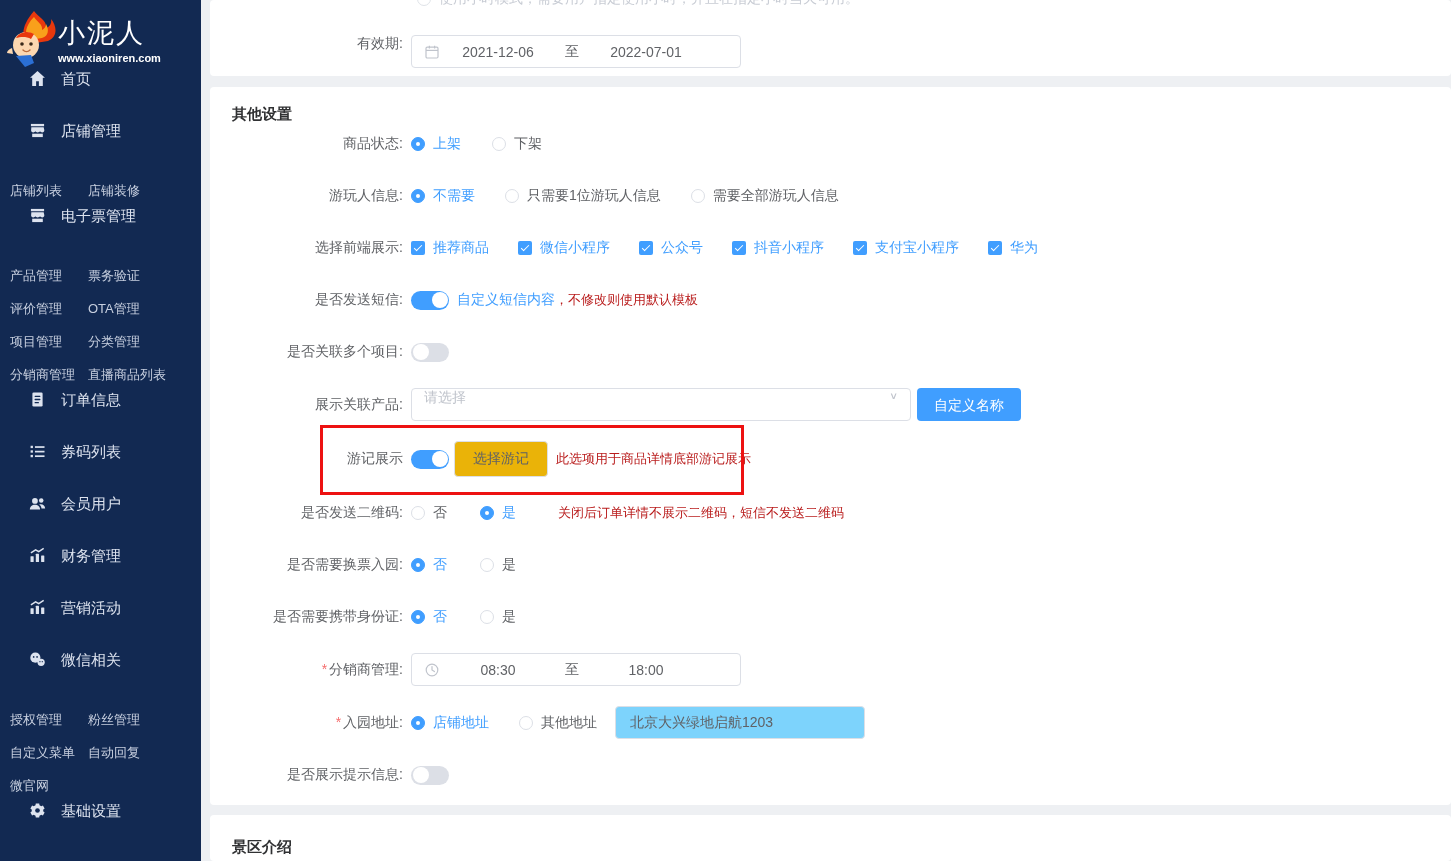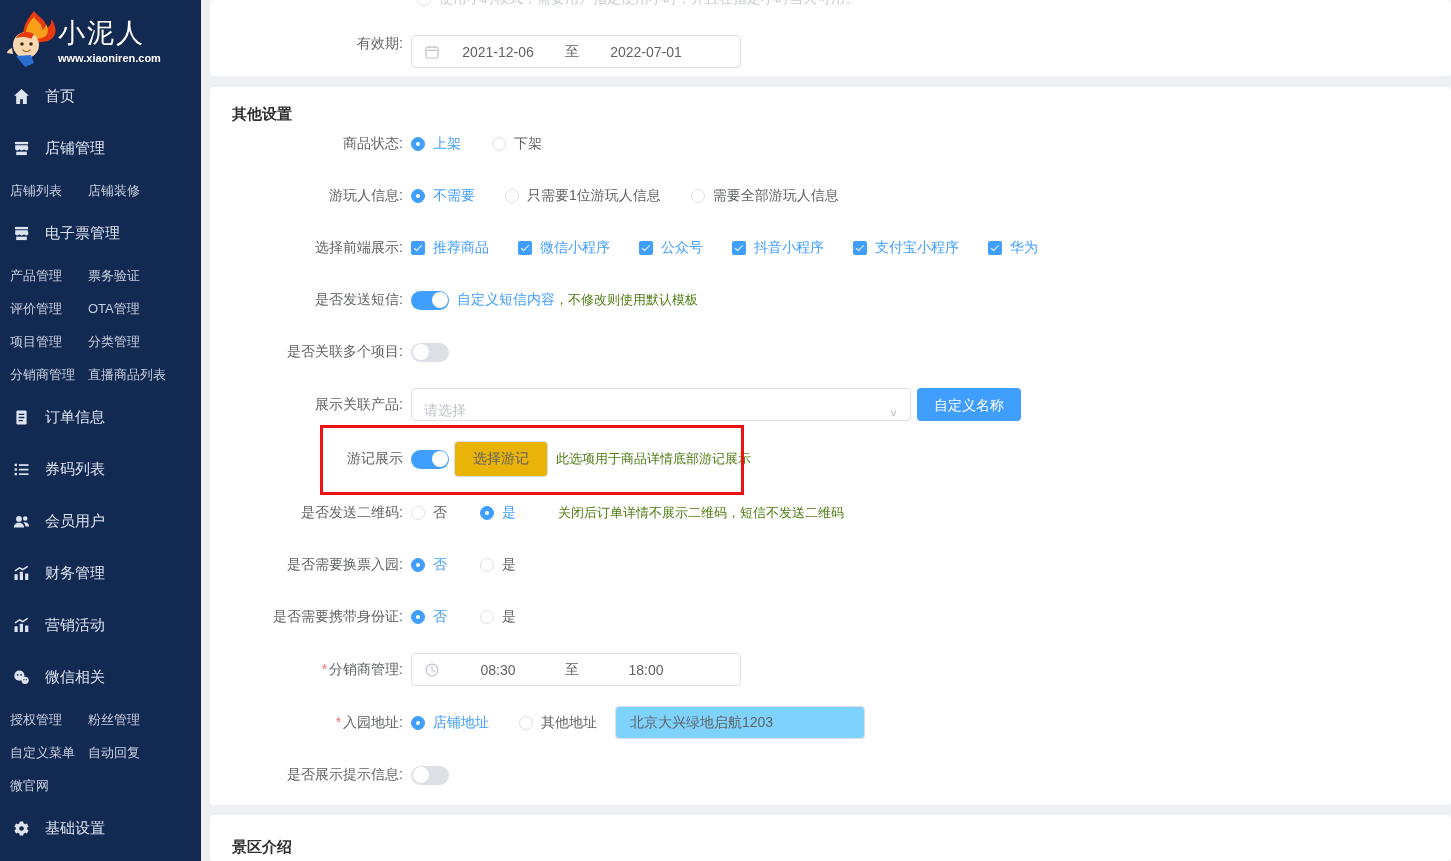--- a/index.html
+++ b/index.html
@@ -5,21 +5,21 @@
   * { margin:0; padding:0; box-sizing:border-box; }
   html,body { width:1451px; height:861px; overflow:hidden; }
   body { font-family:"Liberation Sans","DejaVu Sans",sans-serif; display:flex; background:#eef0f3; font-size:14px; color:#606266; }
 
   
   .sidebar { width:201px; height:861px; background:#122952; color:#dde3ef; flex-shrink:0; overflow:hidden; }
   .brand { height:70px; display:flex; align-items:center; padding:8px 6px 0 4px; }
   .brand-txt { margin-left:2px; }
   .brand-name { font-size:27px; color:#ffffff; letter-spacing:2px; }
   .brand-url { font-size:11px; font-weight:bold; color:#ffffff; margin-top:1px; }
-  .mi { height:52px; display:flex; align-items:center; gap:15px; padding-left:13px; font-size:15px; cursor:pointer; }
+  .mi { height:52px; display:flex; align-items:flex-start; gap:15px; padding-left:29px; font-size:15px; cursor:pointer; }
   .mi .ico { width:17px; height:17px; display:inline-flex; }
   .sub { display:grid; grid-template-columns:78px auto; padding-left:10px; font-size:13px; color:#c7cfdf; }
   .sub span { height:33px; display:flex; align-items:center; cursor:pointer; white-space:nowrap; }
 
   
   .main { flex:1; padding-left:9px; display:flex; flex-direction:column; }
   .card { background:#ffffff; border-radius:4px; position:relative; }
   .card1 { height:88px; }
   .card2 { height:718px; margin-top:11px; padding:18px 0 0 12px; }
   .card3 { flex:1; margin-top:10px; padding:23px 0 0 22px; }
@@ -53,30 +53,30 @@
   .switch.off { background:#dcdfe6; }
   .switch .knob { position:absolute; top:1.5px; width:16px; height:16px; border-radius:50%; background:#fff; }
   .switch.on .knob { right:1.5px; }
   .switch.off .knob { left:1.5px; }
 
   
   .range-input { width:330px; height:33px; border:1px solid #dcdfe6; border-radius:4px; display:flex; align-items:center; background:#fff; color:#606266; }
   .range-input .ric { margin:0 0 0 13px; display:inline-flex; color:#c0c4cc; }
   .range-input .rv { width:118px; text-align:center; }
   .range-input .rsep { width:30px; text-align:center; color:#606266; }
-  .select { width:500px; height:33px; border:1px solid #dcdfe6; border-radius:4px; display:flex; align-items:flex-end; justify-content:space-between; padding:0 12px; background:#fff; cursor:pointer; }
+  .select { width:500px; height:33px; border:1px solid #dcdfe6; border-radius:4px; display:flex; align-items:flex-start; justify-content:space-between; padding:0 12px; background:#fff; cursor:pointer; }
   .placeholder { color:#c0c4cc; }
   .chev { color:#c0c4cc; font-size:12px; transform:scaleY(.8); }
   .text-input { width:250px; height:33px; border:1px solid #dcdfe6; border-radius:4px; padding:0 14px; font-size:14px; color:#606266; font-family:inherit; background:#7dd3fc; }
 
   .btn-primary { height:33px; margin-left:6px; padding:9px 17px; background:#409eff; color:#fff; border:none; border-radius:4px; font-size:14px; cursor:pointer; font-family:inherit; }
   .btn-plain { height:36px; padding:0 18px; background:#eab308; color:#606266; border:1px solid #dcdfe6; border-radius:4px; font-size:14px; cursor:pointer; font-family:inherit; }
 
   .link { color:#409eff; margin-left:8px; cursor:pointer; }
-  .note { color:#4d7c0f; font-size:13px; }
+  .note { color:#b91c1c; font-size:13px; }
   .qr-note { margin-left:42px; }
   .tn-note { margin-left:8px; }
   .sms-note { font-size:13px; }
 
   
   .red-annotation { position:absolute; left:110px; top:338px; width:424px; height:70px; border:3px solid #ed1111; pointer-events:none; z-index:5; }
 
   .travel-btn { margin-left:5px; }
   .travel-toggle { margin-left:0; }
   svg { display:block; }

